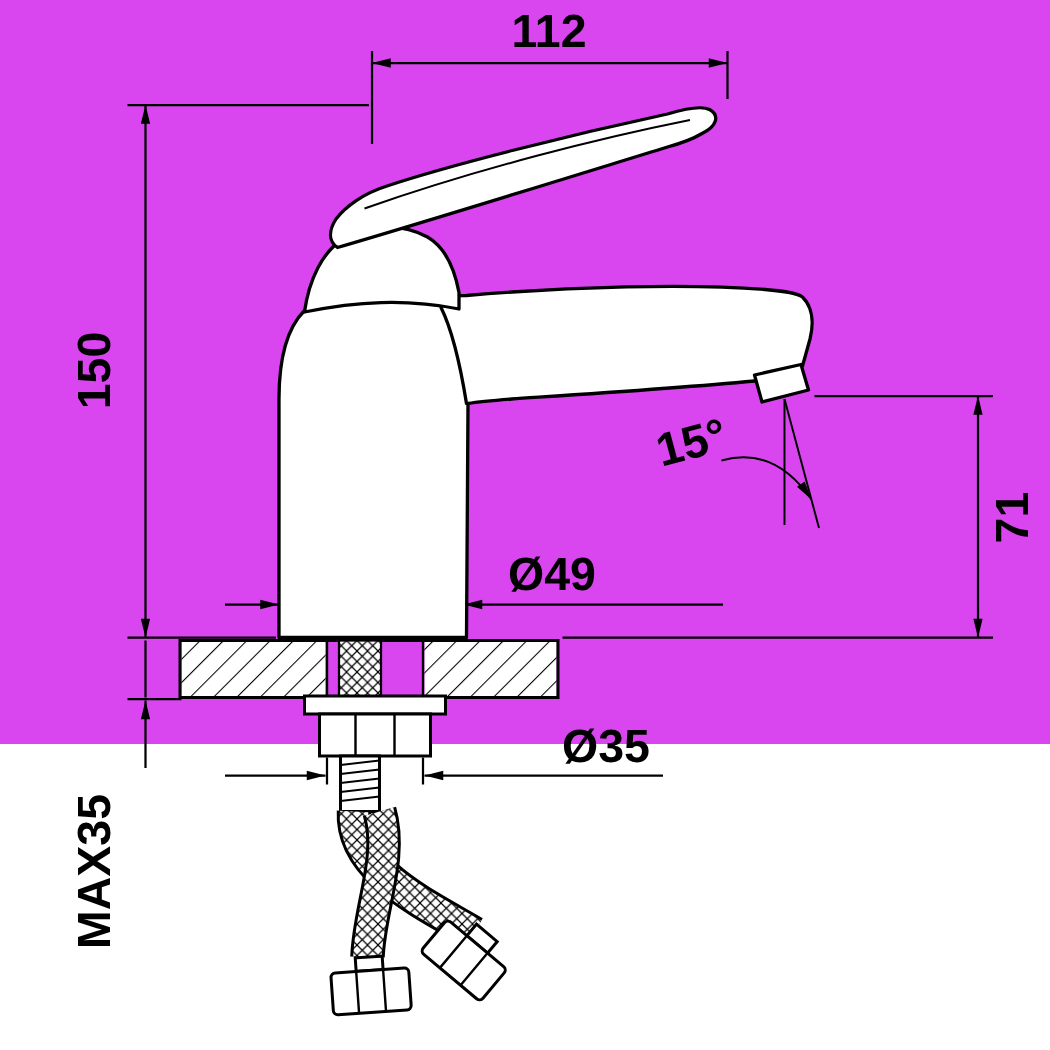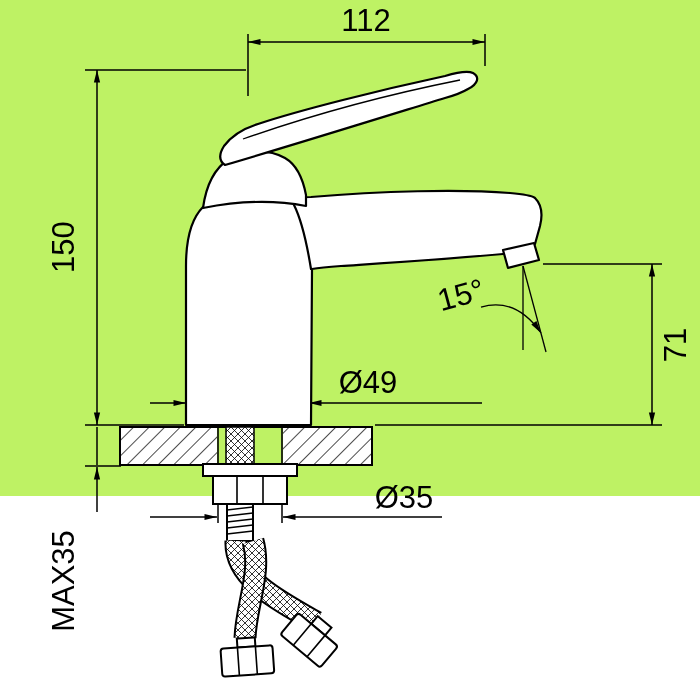--- a/index.html
+++ b/index.html
@@ -8,21 +8,22 @@
     background: #ffffff;
     width: 700px;
     height: 700px;
     overflow: hidden;
     font-family: "Liberation Sans", sans-serif;
   }
   .canvas-wrap {
     width: 700px;
     height: 496px;
     position: relative;
-    background: #bef264;
+    background: #d946ef;
+    font-weight: bold;
   }
   svg { display: block; }
   text {
     fill: #000000;
     font-family: "Liberation Sans", "DejaVu Sans", sans-serif;
     font-size: 31px;
   }
   .dim-line { stroke: #000; stroke-width: 1.5; fill: none; }
   .thin-line { stroke: #000; stroke-width: 1.3; fill: none; }
   .outline { stroke: #000; stroke-width: 2.2; fill: #fff; stroke-linejoin: round; stroke-linecap: round; }

